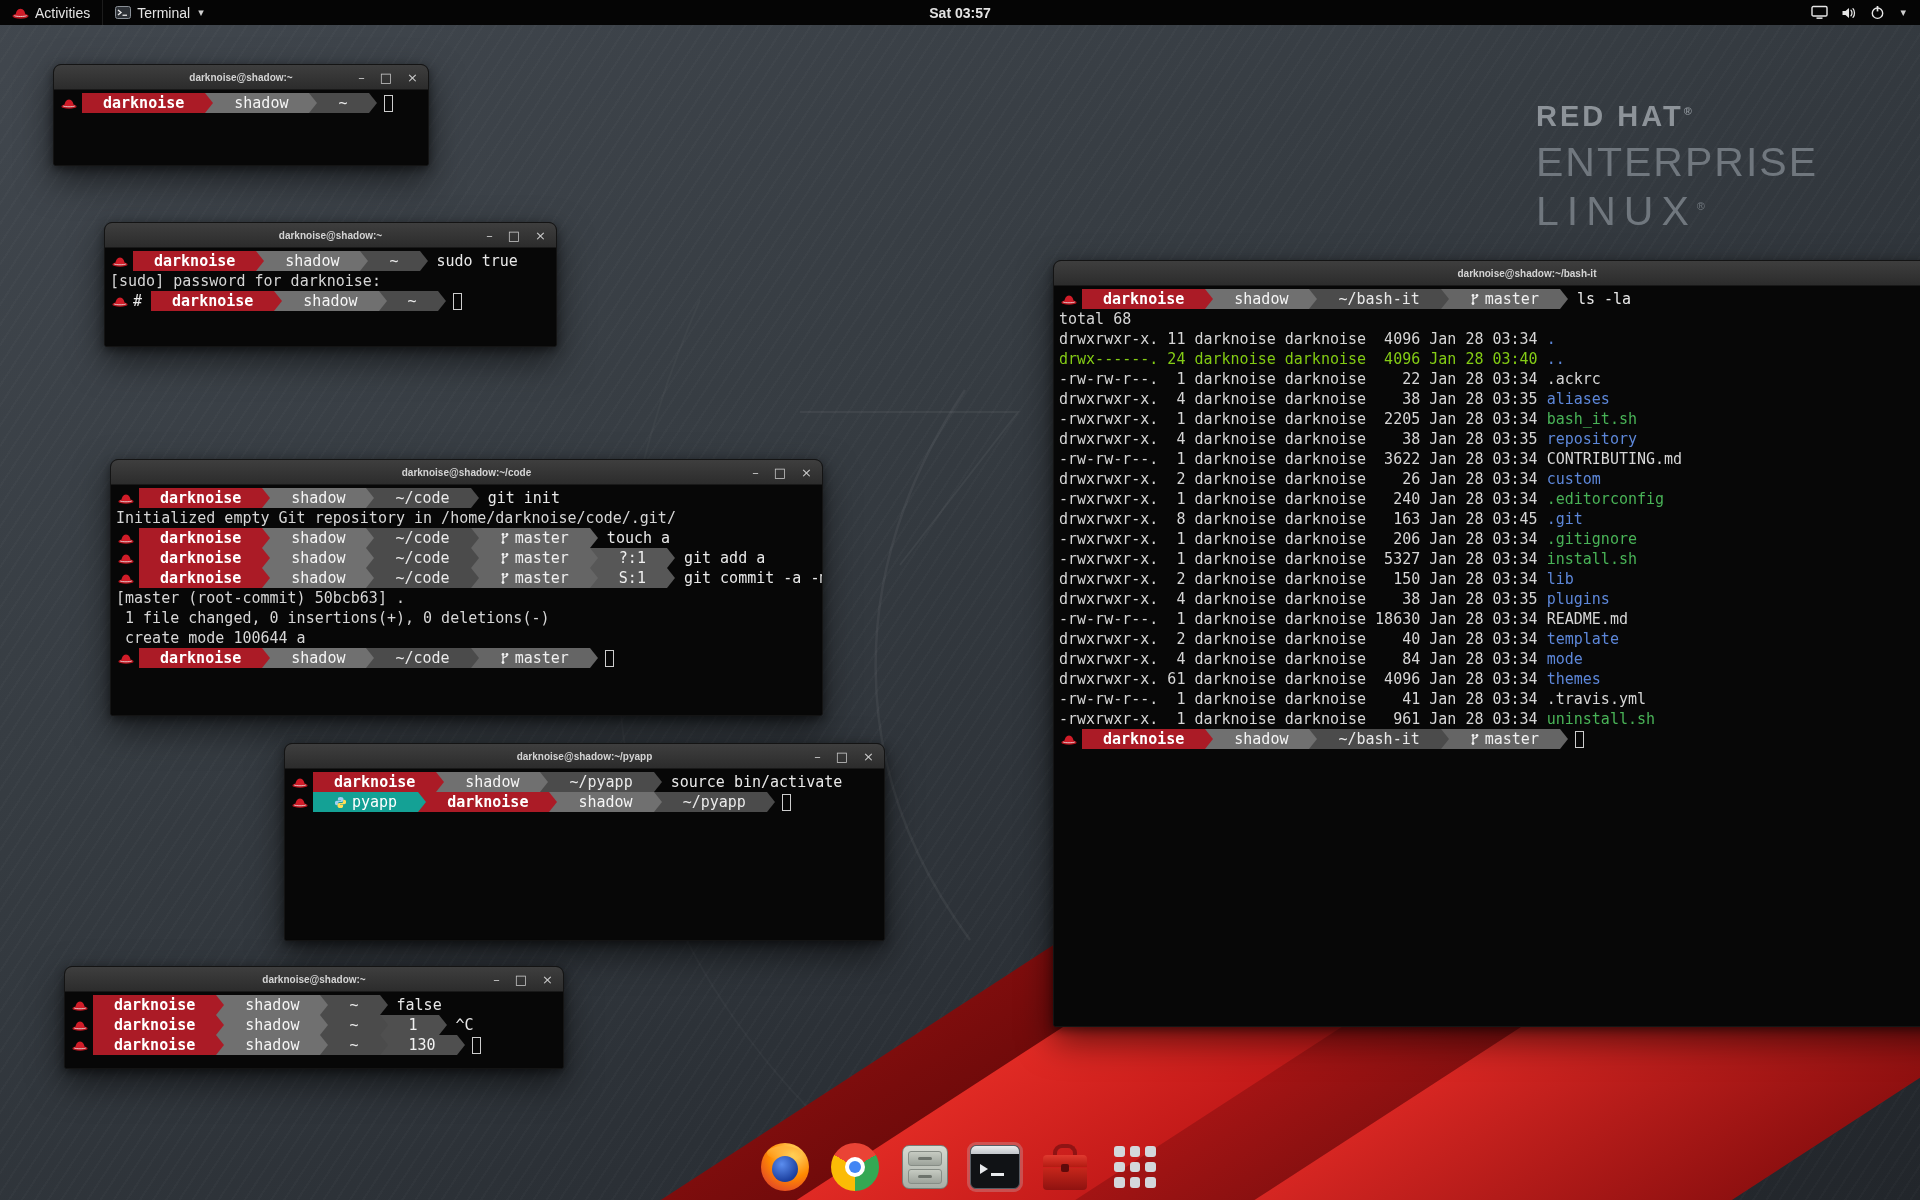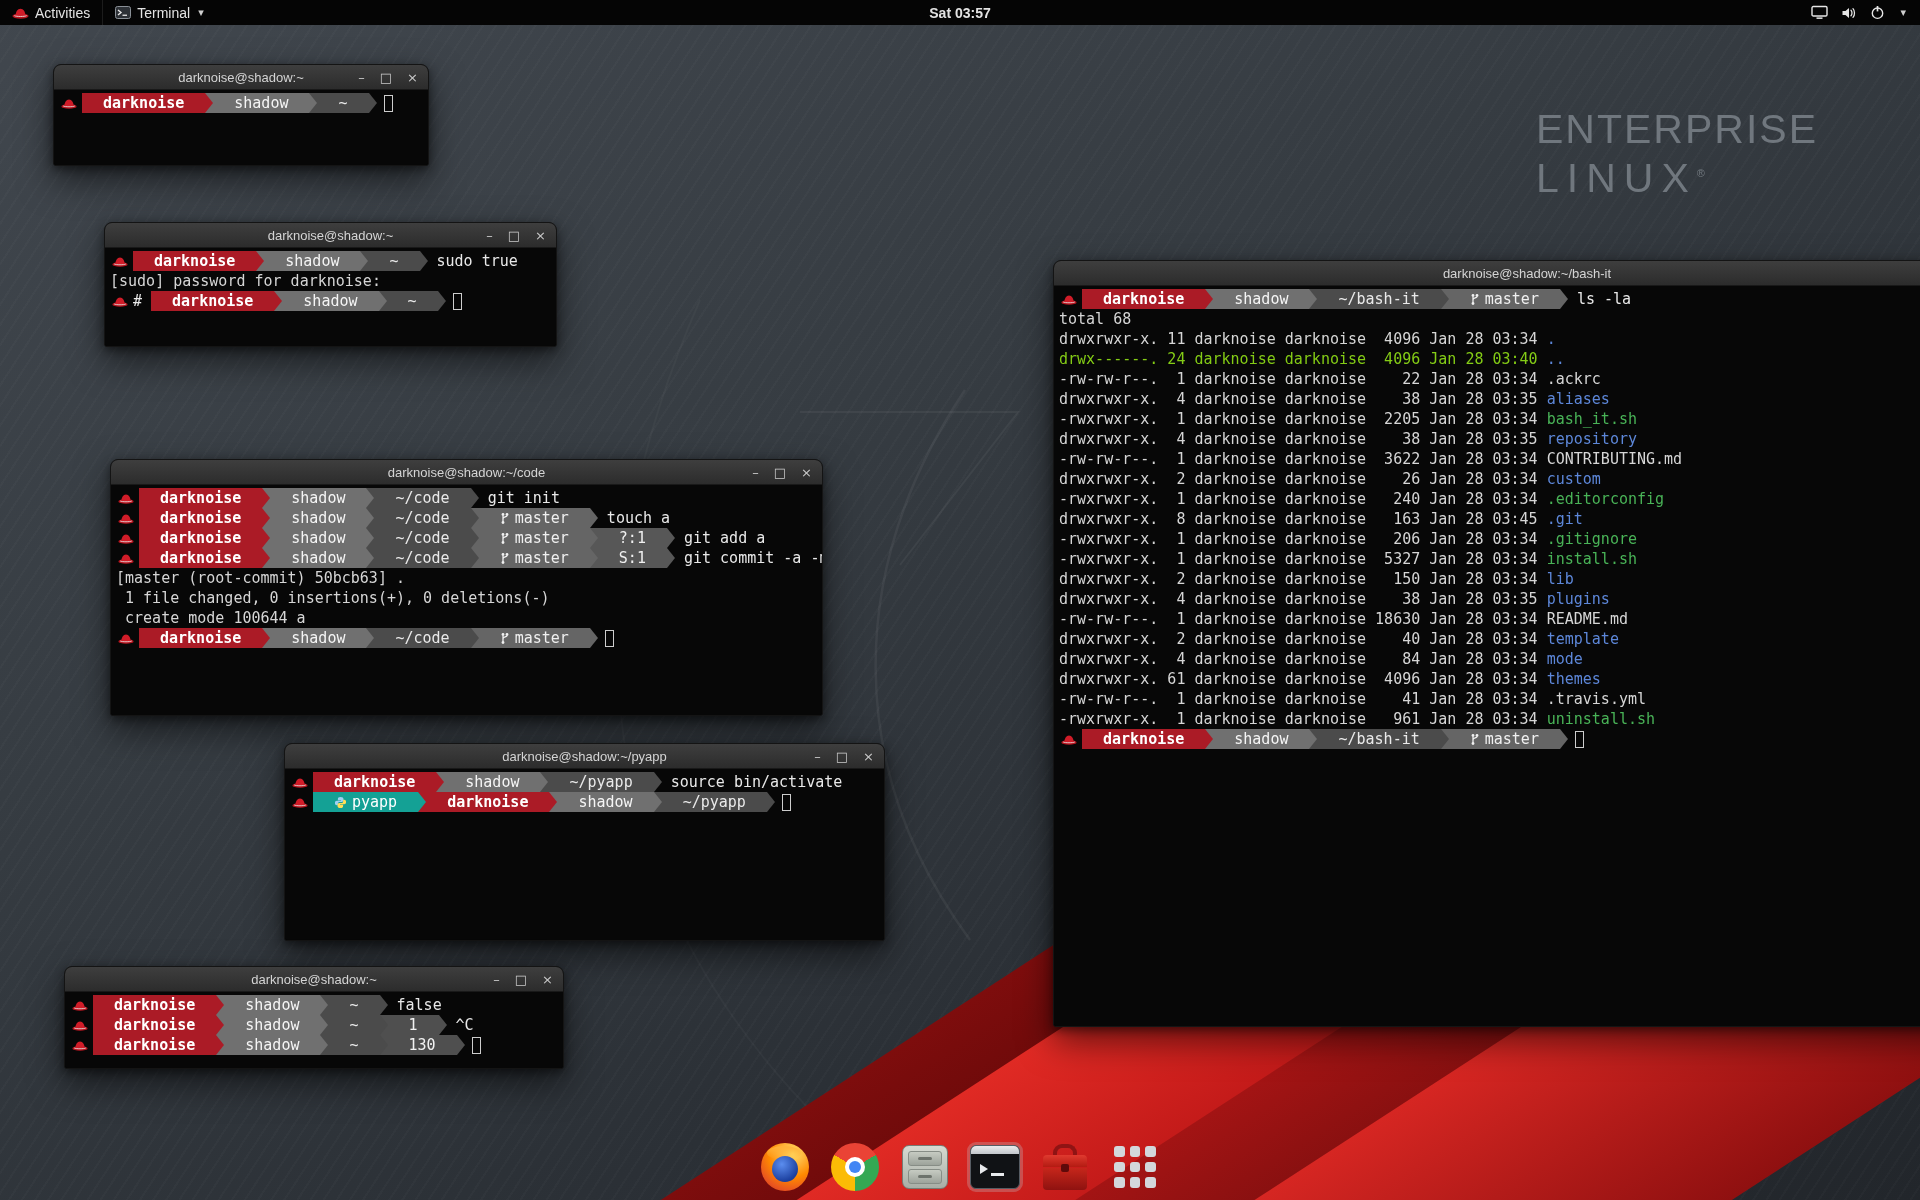--- a/index.html
+++ b/index.html
@@ -35,21 +35,21 @@
   .tb-ic{display:inline-flex;align-items:center}
   .caret{font-size:11px;color:#cfcfcf;margin-left:2px}
   .tb-clock{position:absolute;left:50%;transform:translateX(-50%);font-weight:bold;font-size:14px}
   .tb-right{position:absolute;right:0;top:0;height:100%;display:flex;align-items:center;gap:13px;padding:0 14px}
 
   
   .term-window{position:absolute;background:#070707;border:1px solid #141414;border-radius:8px 8px 3px 3px;
     overflow:hidden;box-shadow:0 14px 34px rgba(0,0,0,.55),0 3px 10px rgba(0,0,0,.45)}
   .titlebar{height:25px;background:linear-gradient(#3e3e3e,#2c2c2c);border-bottom:1px solid #191919;
     display:flex;align-items:center;justify-content:center;position:relative;cursor:default}
-  .wtitle{color:#d4d4d4;font-size:13px;font-weight:normal}
+  .wtitle{color:#d4d4d4;font-size:10px;font-weight:bold}
   .win-btns{position:absolute;right:10px;top:0;bottom:0;display:flex;align-items:center;gap:15px}
   .wbtn{color:#c9c9c9;font-size:13px;line-height:1;cursor:pointer;font-family:"DejaVu Sans",sans-serif}
   .term-body{position:absolute;top:25px;left:0;right:0;bottom:0;background:#070707;
     font-family:"DejaVu Sans Mono","Liberation Mono",monospace;font-size:15px;line-height:20px;
     padding:3px 5px;overflow:hidden}
   .tline{display:flex;align-items:center;height:20px;white-space:pre}
   .tline span{white-space:pre}
   .pl-chip{display:inline-flex;align-items:center;height:20px;padding:0 21px;flex:none}
   .pl-sep{width:8px;height:20px;position:relative;flex:none}
   .pl-sep i{position:absolute;left:0;top:0;width:0;height:0;display:block;
@@ -102,20 +102,21 @@
   </svg>
 
   <div id="stripes">
     <div class="stripe s1"></div>
     <div class="stripe s2"></div>
     <div class="stripe s3"></div>
     <div class="stripe s4"></div>
   </div>
 
   <div id="brand">
+    <div class="b1"><span>RED HAT</span><sup>®</sup></div>
     <div class="b2">ENTERPRISE</div>
     <div class="b3"><span>LINUX</span><sup>®</sup></div>
   </div>
 
   <div id="windows-layer">
       <div class="term-window" style="left: 53px; top: 64px; width: 376px; height: 102px; z-index: 10;">
         <div class="titlebar">
           <span class="wtitle">darknoise@shadow:~</span>
           <span class="win-btns">
             <span class="wbtn">–</span>
@@ -162,20 +163,21 @@
             <span class="wbtn">□</span>
             <span class="wbtn">×</span>
           </span>
         </div>
         <div class="term-body">
           <div class="tline"><span class="hat-wrap"><svg width="16" height="11" viewBox="0 0 16 11">
                 <ellipse cx="8" cy="8.4" rx="7.6" ry="2.4" fill="#b9151f"></ellipse>
                 <path d="M3.4 8.2 C3.4 4.6 5.2 1.6 8 1.6 C10.8 1.6 12.6 4.6 12.6 8.2 Z" fill="#d01c28"></path>
                 <path d="M2.2 8 C4 9 12 9 13.8 8" stroke="#efefef" stroke-width="0.8" fill="none"></path>
               </svg></span><span class="pl-chip" style="background: rgb(171, 27, 38); color: rgb(255, 255, 255); font-weight: bold;"><span>darknoise</span></span><span class="pl-sep" style="background: rgb(112, 112, 112);"><i style="border-left-color: rgb(171, 27, 38);"></i></span><span class="pl-chip" style="background: rgb(112, 112, 112); color: rgb(245, 245, 245);"><span>shadow</span></span><span class="pl-sep" style="background: rgb(75, 75, 75);"><i style="border-left-color: rgb(112, 112, 112);"></i></span><span class="pl-chip" style="background: rgb(75, 75, 75); color: rgb(234, 234, 234);"><span>~/code</span></span><span class="pl-sep" style="background: transparent;"><i style="border-left-color: rgb(75, 75, 75);"></i></span><span style="color: rgb(233, 233, 233);"> git init</span></div>
+          <div class="tline"><span style="color: rgb(214, 214, 214);">Initialized empty Git repository in /home/darknoise/code/.git/</span></div>
           <div class="tline"><span class="hat-wrap"><svg width="16" height="11" viewBox="0 0 16 11">
                 <ellipse cx="8" cy="8.4" rx="7.6" ry="2.4" fill="#b9151f"></ellipse>
                 <path d="M3.4 8.2 C3.4 4.6 5.2 1.6 8 1.6 C10.8 1.6 12.6 4.6 12.6 8.2 Z" fill="#d01c28"></path>
                 <path d="M2.2 8 C4 9 12 9 13.8 8" stroke="#efefef" stroke-width="0.8" fill="none"></path>
               </svg></span><span class="pl-chip" style="background: rgb(171, 27, 38); color: rgb(255, 255, 255); font-weight: bold;"><span>darknoise</span></span><span class="pl-sep" style="background: rgb(112, 112, 112);"><i style="border-left-color: rgb(171, 27, 38);"></i></span><span class="pl-chip" style="background: rgb(112, 112, 112); color: rgb(245, 245, 245);"><span>shadow</span></span><span class="pl-sep" style="background: rgb(75, 75, 75);"><i style="border-left-color: rgb(112, 112, 112);"></i></span><span class="pl-chip" style="background: rgb(75, 75, 75); color: rgb(234, 234, 234);"><span>~/code</span></span><span class="pl-sep" style="background: rgb(101, 101, 101);"><i style="border-left-color: rgb(75, 75, 75);"></i></span><span class="pl-chip" style="background: rgb(101, 101, 101); color: rgb(240, 240, 240);"><span class="chip-icon"><svg width="10" height="13" viewBox="0 0 10 13">
                   <path d="M3 3.5 V9.5 M3 6.8 C3 4.6 7 5.2 7 3.5" stroke="#f0f0f0" stroke-width="1.3" fill="none"></path>
                   <circle cx="3" cy="2.5" r="1.4" fill="#f0f0f0"></circle>
                   <circle cx="3" cy="10.5" r="1.4" fill="#f0f0f0"></circle>
                   <circle cx="7" cy="2.5" r="1.4" fill="#f0f0f0"></circle>
                 </svg></span><span>master</span></span><span class="pl-sep" style="background: transparent;"><i style="border-left-color: rgb(101, 101, 101);"></i></span><span style="color: rgb(233, 233, 233);"> touch a</span></div>

